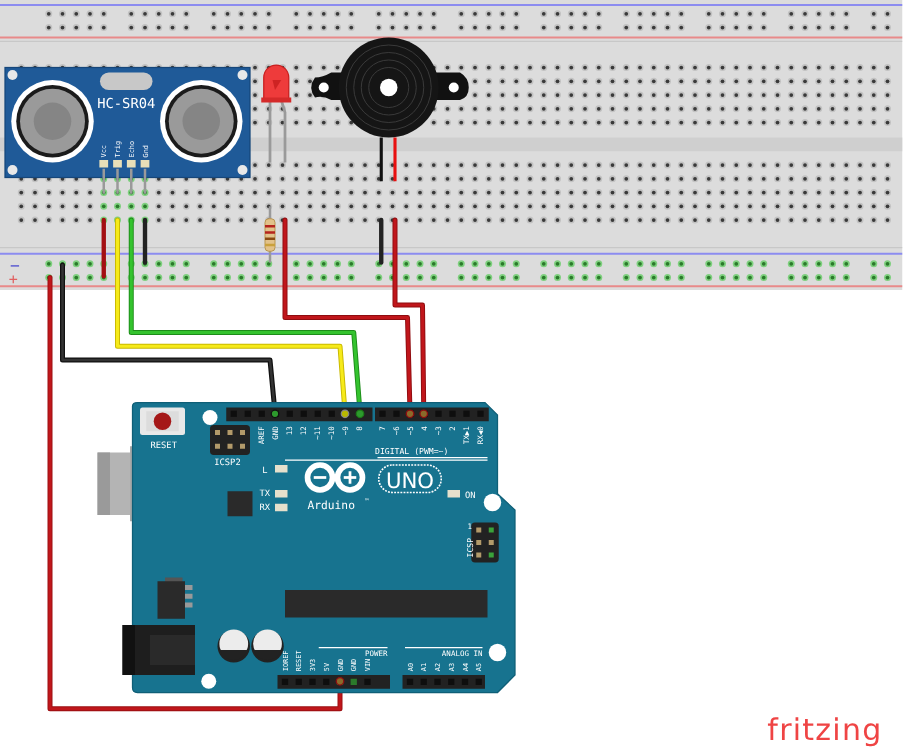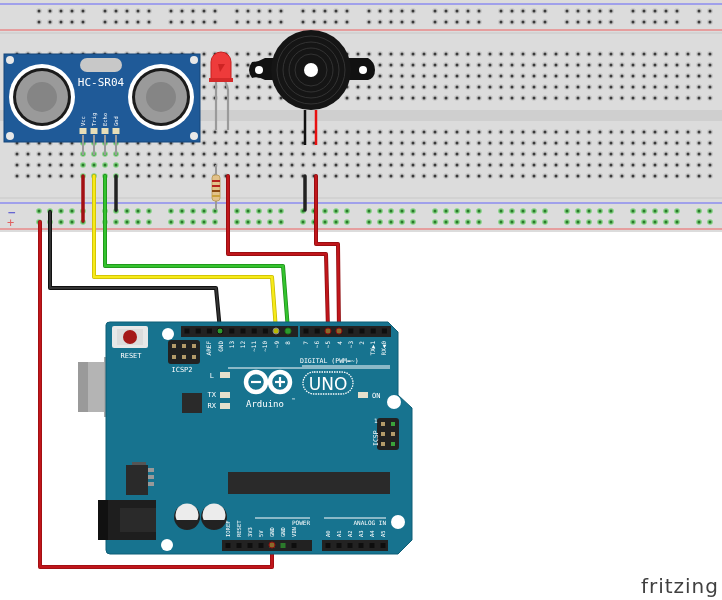--- a/index.html
+++ b/index.html
@@ -1,19 +1,19 @@
 <!DOCTYPE html>
 <html><head>
 <meta charset="utf-8">
 <style>
   html,body{margin:0;padding:0;background:#ffffff;}
   body{width:722px;height:600px;position:relative;overflow:hidden;font-family:"DejaVu Sans Mono","Liberation Mono",monospace;}
   svg{position:absolute;left:0;top:0;}
   .lbl{font-family:"DejaVu Sans Mono","Liberation Mono",monospace;}
-  .watermark{position:absolute;right:3px;bottom:2px;font-family:"DejaVu Sans","Liberation Sans",sans-serif;font-size:20px;color:#404040;letter-spacing:1px;}
+  .watermark{position:absolute;right:16px;bottom:2px;font-family:"DejaVu Sans","Liberation Sans",sans-serif;font-size:24px;color:#ef4444;letter-spacing:1px;}
 </style>
 </head>
 <body>
 
 <svg width="722" height="600" viewBox="0 0 722 600">
 
   <g>
     <rect x="0" y="0" width="722" height="232" fill="#dcdcdc"></rect>
 
     <line x1="0" y1="4" x2="722" y2="4" stroke="#8c8cf0" stroke-width="1.5"></line>

